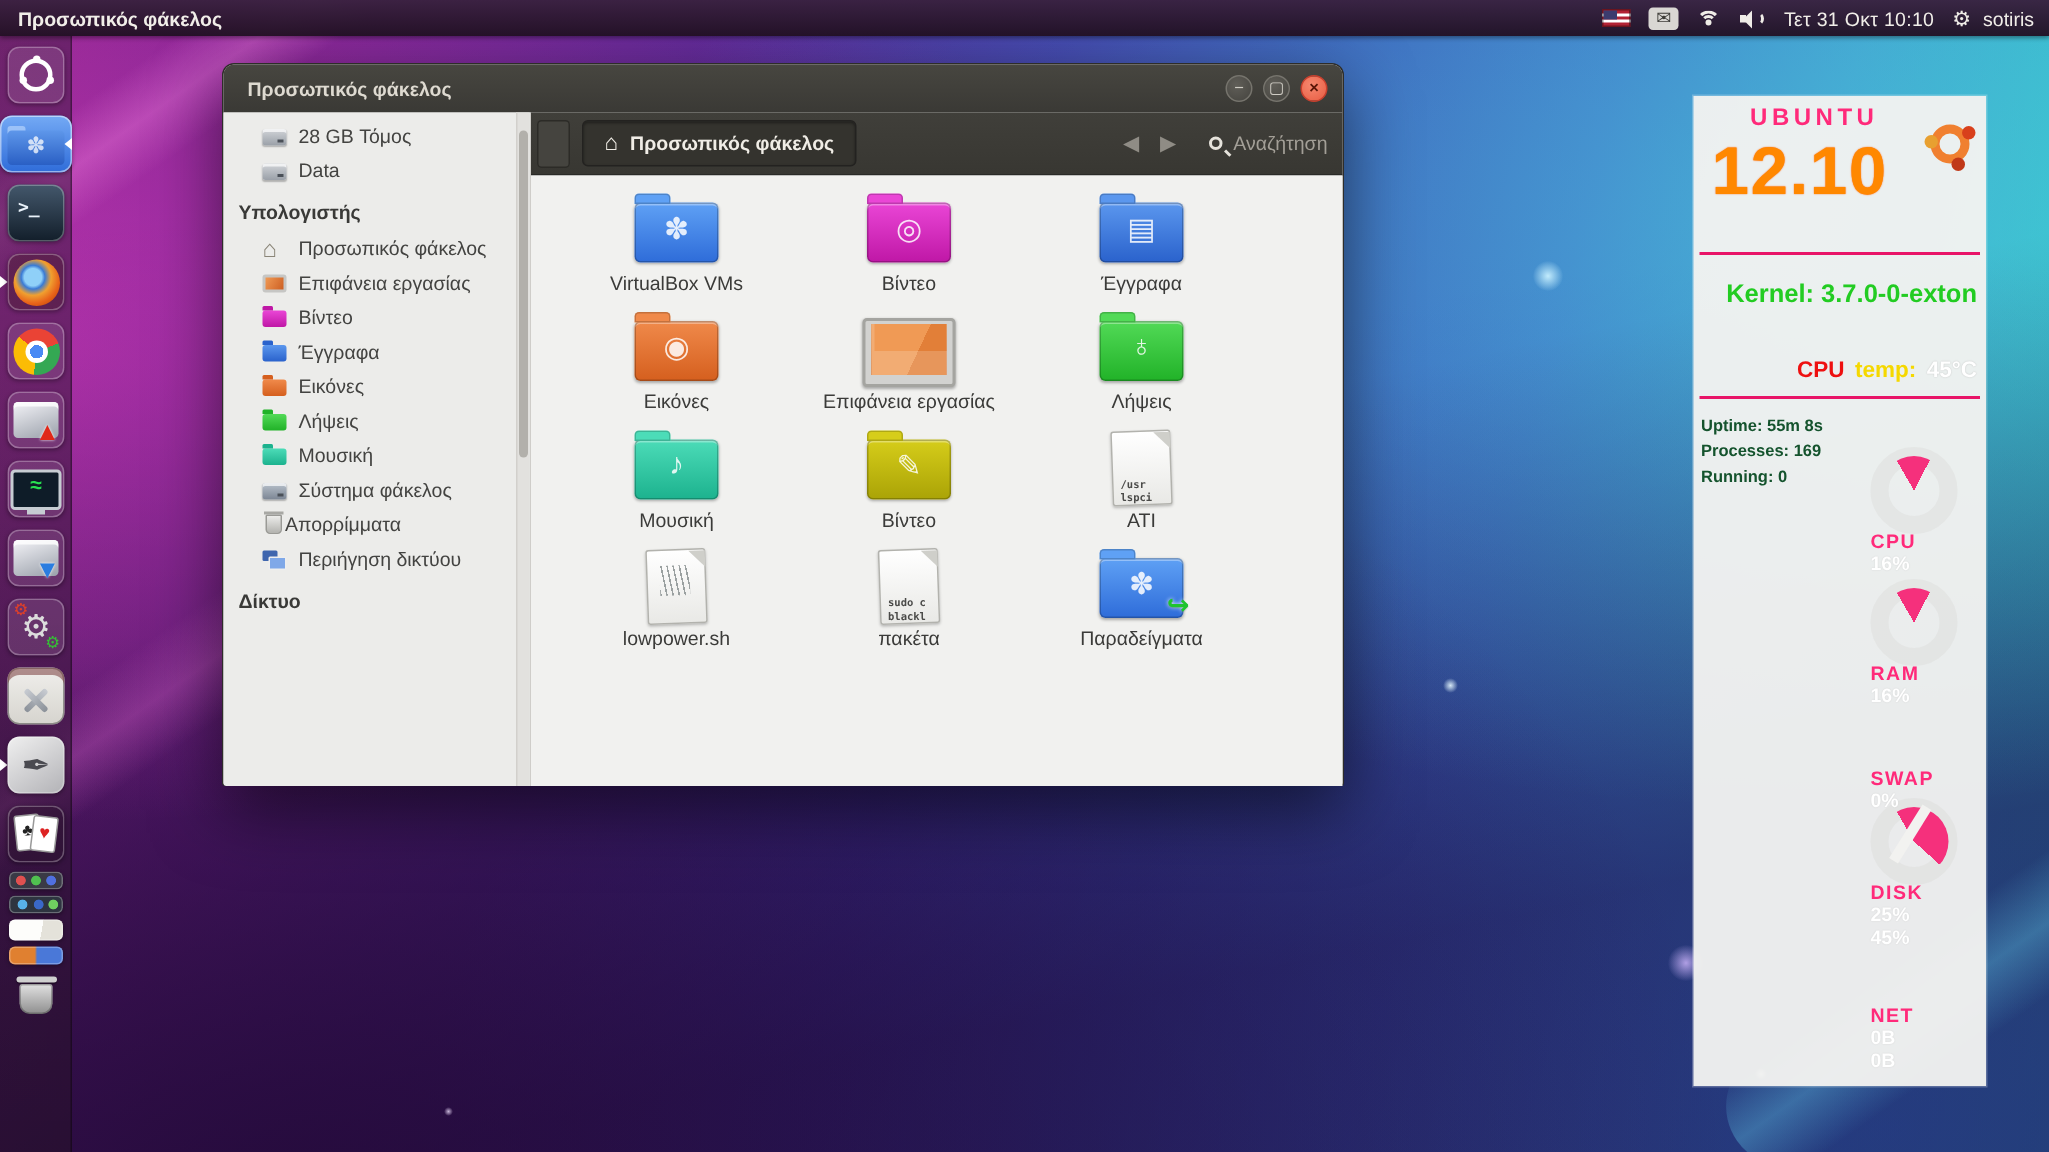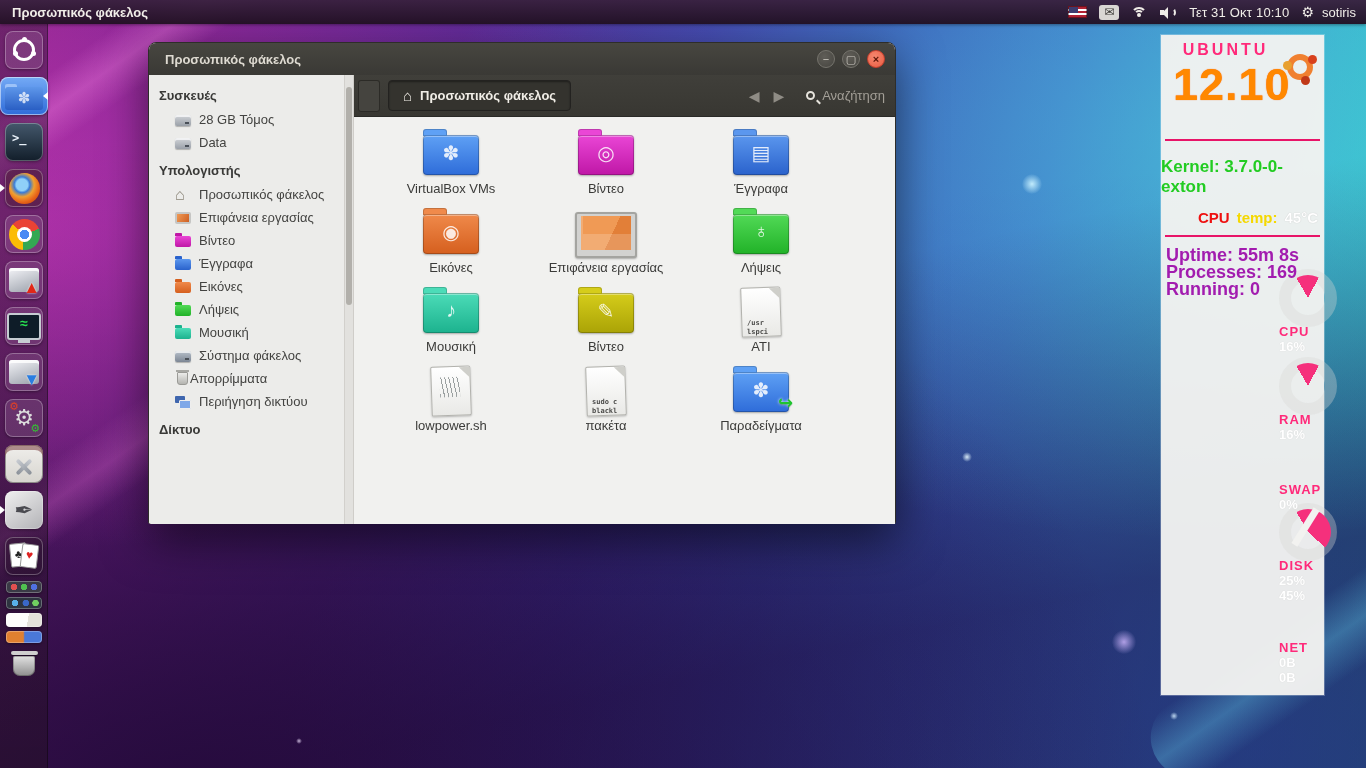--- a/index.html
+++ b/index.html
@@ -226,41 +226,41 @@
     transform:rotate(-2deg); }
   .f-icon.paper .f-line { display:block; position:relative; z-index:2; width:28px;
     font-family:"DejaVu Sans Mono",monospace; font-size:7px; line-height:9px; color:#4a4a48; text-align:left; }
   .f-icon.paperscript::before { background-image:
       repeating-linear-gradient(80deg, #9aa0a0 0 1px, transparent 1px 4px),
       linear-gradient(#ffffff,#e9e9e6);
     background-size:20px 20px, 100% 100%; background-repeat:no-repeat, no-repeat;
     background-position:8px 10px, 0 0; }
 
   
-  .conky { position:absolute; left:1129px; top:35px; width:163px; height:660px; z-index:20;
-    background:rgba(242,242,240,.96); box-shadow:0 0 0 1px rgba(255,255,255,.25);margin-left:32px; }
+  .conky { position:absolute; left:1129px; top:64px; width:195px; height:660px; z-index:20;
+    background:rgba(242,242,240,.96); box-shadow:0 0 0 1px rgba(255,255,255,.25); }
   .c-distro { position:absolute; top:6px; left:0; right:34px; text-align:center;
     font-size:16px; font-weight:bold; letter-spacing:3px; color:#ff2a7a; }
   .c-version { position:absolute; top:24px; left:12px; font-size:45px; font-weight:bold;
     letter-spacing:1px; color:#ff8800; text-shadow:0 0 1px #ff5a00; }
   .c-logo { position:absolute; top:16px; right:8px; width:32px; height:32px; }
   .c-logo .ring { position:absolute; inset:3px; border:6px solid #f08030; border-radius:50%; }
   .c-logo .d { position:absolute; width:9px; height:9px; border-radius:50%; }
   .c-logo .d1 { background:#d8401c; right:-1px; top:4px; }
   .c-logo .d2 { background:#e8a030; left:-1px; top:10px; }
   .c-logo .d3 { background:#c03818; right:6px; bottom:-2px; }
   .c-hr { position:absolute; left:4px; right:4px; height:2px; background:#e81468; }
   .c-hr.h1 { top:104px; } .c-hr.h2 { top:200px; }
   .c-kernel { position:absolute; top:122px; right:6px; font-size:17px; font-weight:bold; color:#22cc22; }
   .c-cputemp { position:absolute; top:174px; right:6px; font-size:15px; font-weight:bold; }
   .c-cputemp .red { color:#ee1010; margin-right:7px; }
   .c-cputemp .yel { color:#f5d800; margin-right:7px; }
   .c-cputemp .wht { color:#fff; text-shadow:0 0 1px #bbb; }
-  .c-stats { position:absolute; top:212px; left:5px; font-size:18px; font-weight:bold;
-    color:#a21caf; line-height:17px; }
+  .c-stats { position:absolute; top:212px; left:5px; font-size:11px; font-weight:bold;
+    color:#14532d; line-height:17px; }
   .gauge { position:absolute; left:118px; width:80px; top:var(--top); }
   .wedge { display:block; width:46px; height:46px; margin-left:6px; border-radius:50%;
     background:conic-gradient(from -30deg, #f5307c calc(var(--p)*1%), transparent 0); position:relative; }
   .wedge::before { content:""; position:absolute; inset:-6px; border:12px solid rgba(214,214,212,.35);
     border-radius:50%; z-index:-1; }
   .gauge.noarc .wedge { visibility:hidden; height:0; }
   .gauge.double .wedge::after { content:""; position:absolute; left:17px; top:-3px; width:7px; height:42px;
     background:#f2f2f0; transform:rotate(32deg); }
   .g-name { display:block; margin-top:3px; font-size:13px; font-weight:bold; letter-spacing:1px; color:#ff2a7a; }
   .g-v { display:block; font-size:13px; font-weight:bold; color:#fff; text-shadow:0 0 1px #cfcfcf; }
@@ -431,24 +431,20 @@
 
         <span class="wbtn max">▢</span>
 
         <span class="wbtn close">×</span>
       </div>
   </div>
   <div class="winbody">
     <aside class="sidebar">
       <div>
 
-          <div class="side-row header">
-
-            <span class="s-label">Συσκευές</span>
-          </div>
 
           <div class="side-row item">
             <span class="s-icon si-drive"></span>
             <span class="s-label">28 GB Τόμος</span>
           </div>
 
           <div class="side-row item">
             <span class="s-icon si-drive"></span>
             <span class="s-label">Data</span>
           </div>

